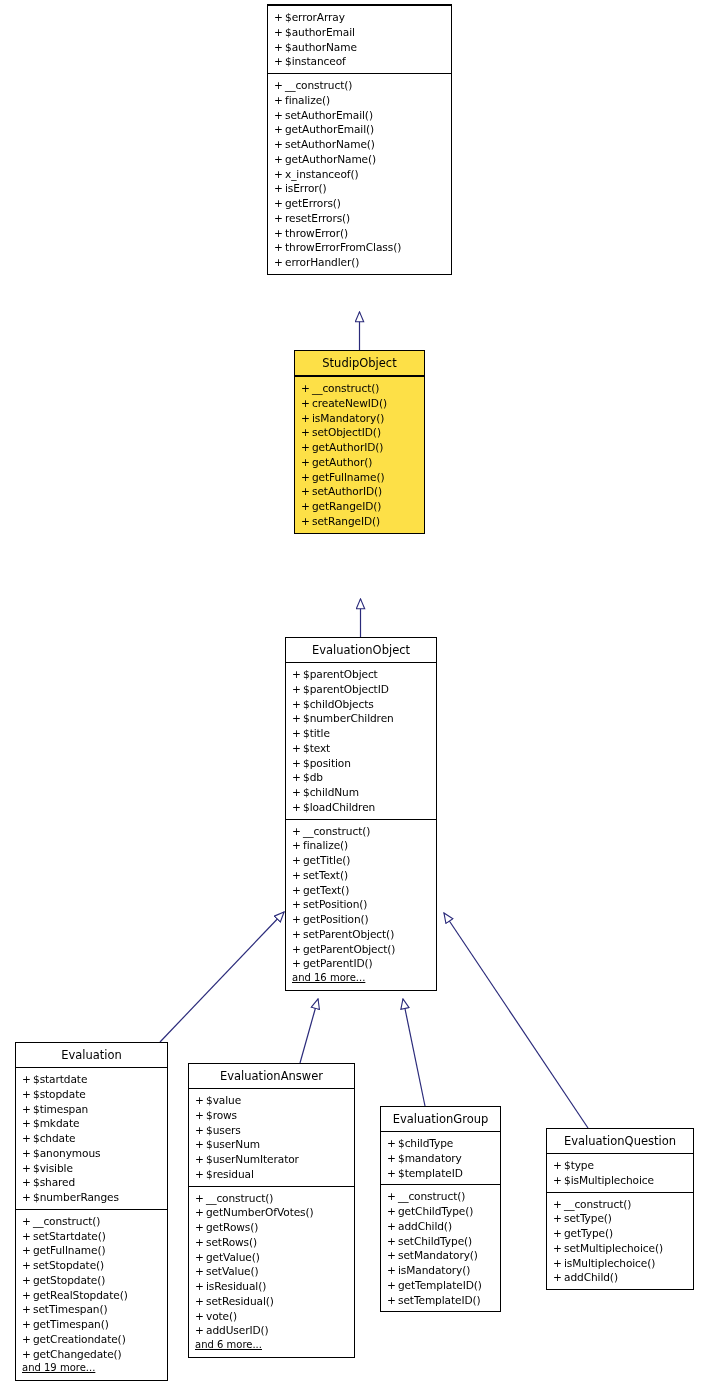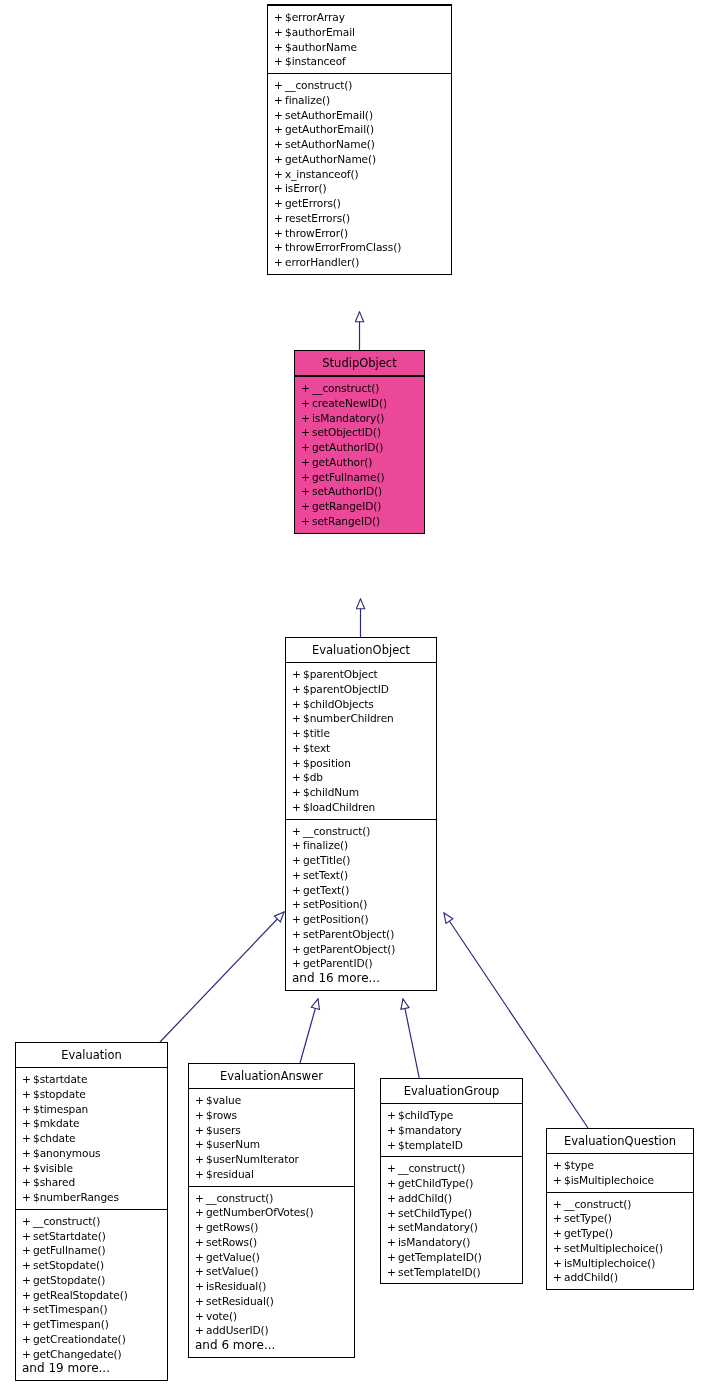--- a/index.html
+++ b/index.html
@@ -27,21 +27,21 @@
     pointer-events: none;
   }
   .umlbox {
     position: absolute;
     box-sizing: border-box;
     border: 1px solid #000000;
     background: #ffffff;
     z-index: 2;
   }
   .umlbox.focus {
-    background: #ec4899;
+    background: #fde047;
   }
   .cls-title {
     text-align: center;
     font-size: 11.5px;
     line-height: 14px;
     padding: 5px 4px 5px 4px;
     color: #000000;
     white-space: nowrap;
     overflow: hidden;
   }
@@ -59,24 +59,25 @@
     line-height: 14.75px;
     color: #000000;
     white-space: nowrap;
     letter-spacing: -0.1px;
   }
   .member .vis {
     display: inline-block;
     width: 11px;
   }
   .more {
-    font-size: 12px;
+    font-size: 10px;
     line-height: 14.75px;
     color: #000000;
     white-space: nowrap;
+    text-decoration: underline;
   }
 </style>
 </head>
 <body>
 
 <div id="diagram">
 
   <svg id="edges" viewBox="0 0 715 1388" width="715" height="1388" xmlns="http://www.w3.org/2000/svg">
     <defs>
       <marker id="hollowtri" markerWidth="12" markerHeight="12" refX="10.5" refY="5" orient="auto" markerUnits="userSpaceOnUse">
@@ -229,21 +230,21 @@
         <div class="member"><span class="vis">+</span><span>setRows()</span></div>
         <div class="member"><span class="vis">+</span><span>getValue()</span></div>
         <div class="member"><span class="vis">+</span><span>setValue()</span></div>
         <div class="member"><span class="vis">+</span><span>isResidual()</span></div>
         <div class="member"><span class="vis">+</span><span>setResidual()</span></div>
         <div class="member"><span class="vis">+</span><span>vote()</span></div>
         <div class="member"><span class="vis">+</span><span>addUserID()</span></div>
         <div class="more">and 6 more...</div>
       </div>
     </div>
-    <div class="umlbox" style="left: 380px; top: 1078px; width: 143px;">
+    <div class="umlbox" style="left: 380px; top: 1106px; width: 121px;">
       <div class="cls-title">EvaluationGroup</div>
       <div class="sep"></div>
       <div class="compartment">
         <div class="member"><span class="vis">+</span><span>$childType</span></div>
         <div class="member"><span class="vis">+</span><span>$mandatory</span></div>
         <div class="member"><span class="vis">+</span><span>$templateID</span></div>
       </div>
       <div class="sep"></div>
       <div class="compartment">
         <div class="member"><span class="vis">+</span><span>__construct()</span></div>

